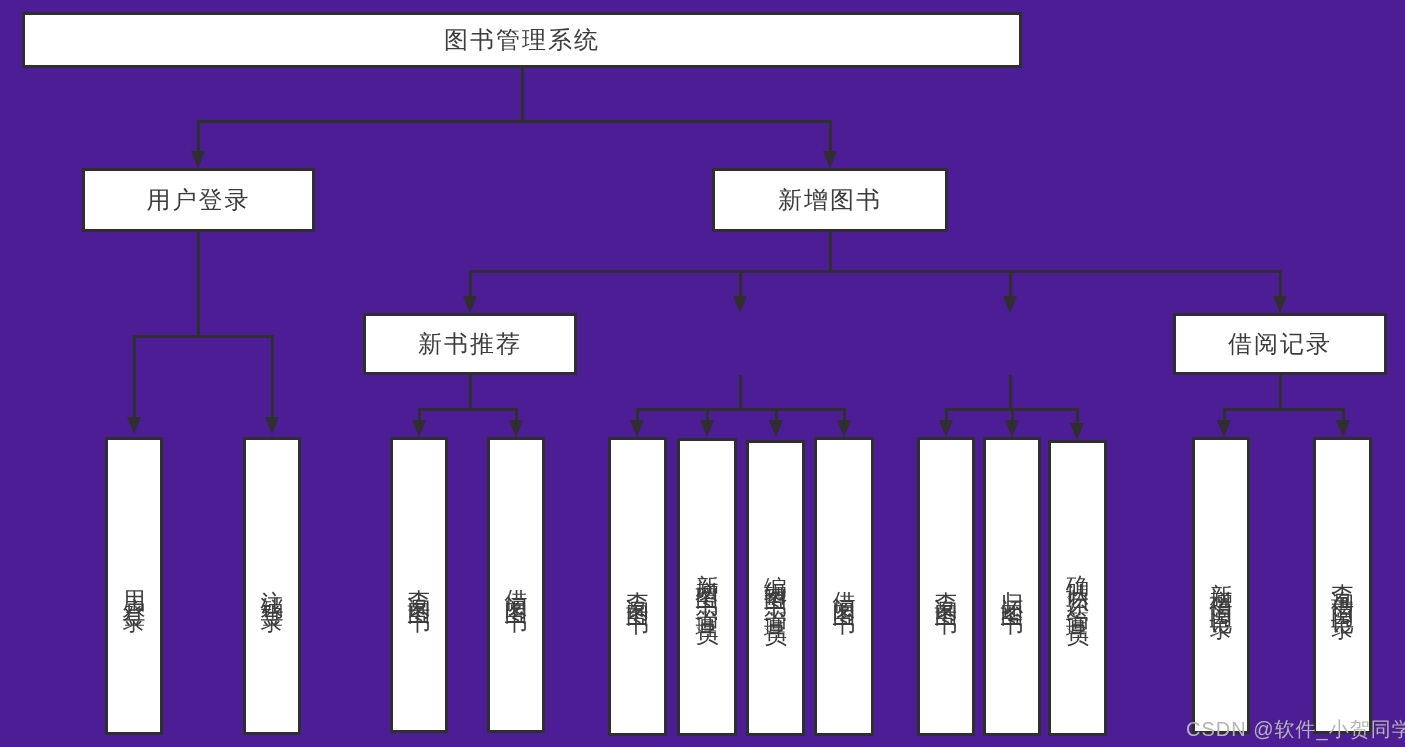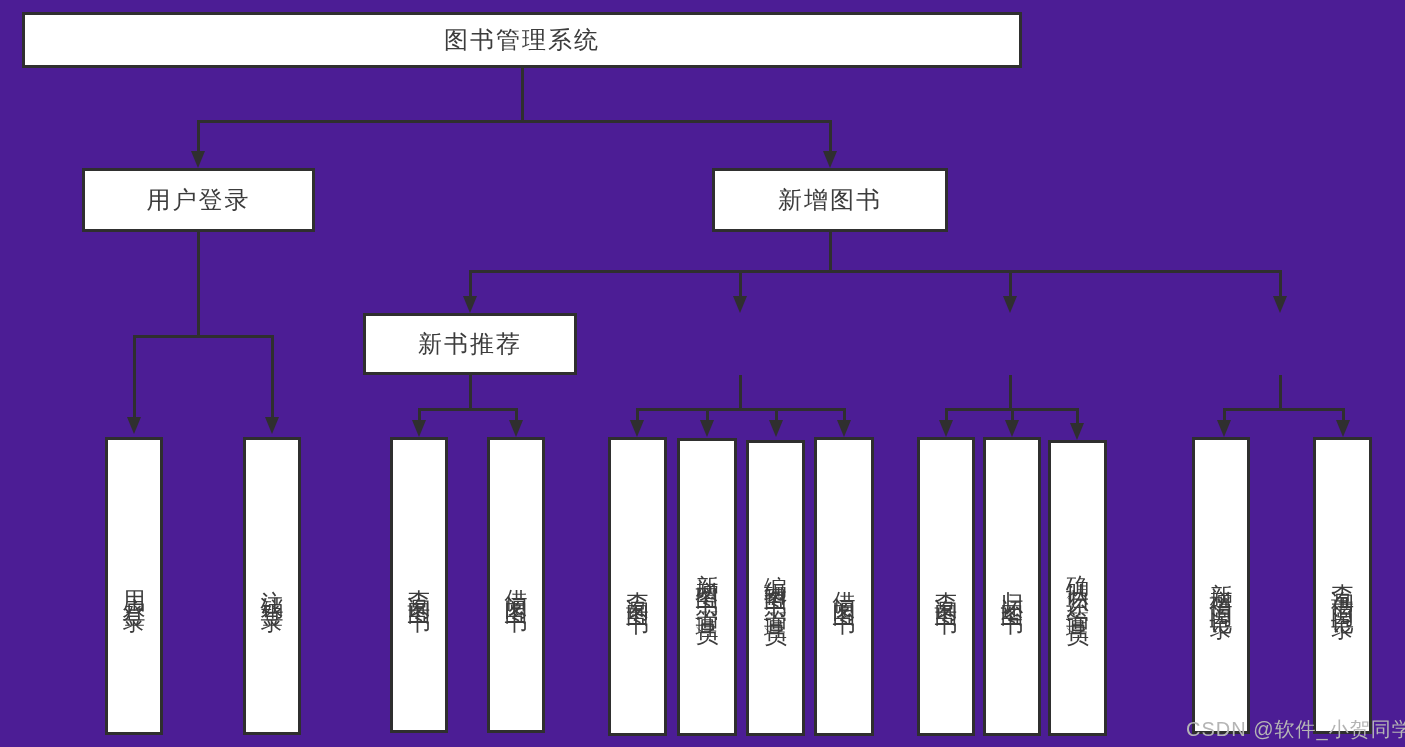--- a/index.html
+++ b/index.html
@@ -93,20 +93,21 @@
   <div class="arrow" style="left:1217px;top:420px;"></div>
   <div class="line" style="left:1342px;top:408px;width:3px;height:14px;"></div>
   <div class="arrow" style="left:1336px;top:420px;"></div>
 
   <div class="box hlabel" style="left:22px;top:12px;width:1000px;height:56px;">图书管理系统</div>
 
   <div class="box hlabel" style="left:82px;top:168px;width:233px;height:64px;">用户登录</div>
   <div class="box hlabel" style="left:712px;top:168px;width:236px;height:64px;">新增图书</div>
 
   <div class="box hlabel" style="left:363px;top:313px;width:214px;height:62px;">新书推荐</div>
+  <div class="box hlabel" style="left:1173px;top:313px;width:214px;height:62px;">借阅记录</div>
 
   <div class="box" style="left:105px;top:437px;width:58px;height:298px;">
     <span class="vtext">用户登录</span>
   </div>
   <div class="box" style="left:243px;top:437px;width:58px;height:298px;">
     <span class="vtext">注销登录</span>
   </div>
 
   <div class="box" style="left:390px;top:437px;width:58px;height:296px;">
     <span class="vtext">查询图书</span>

